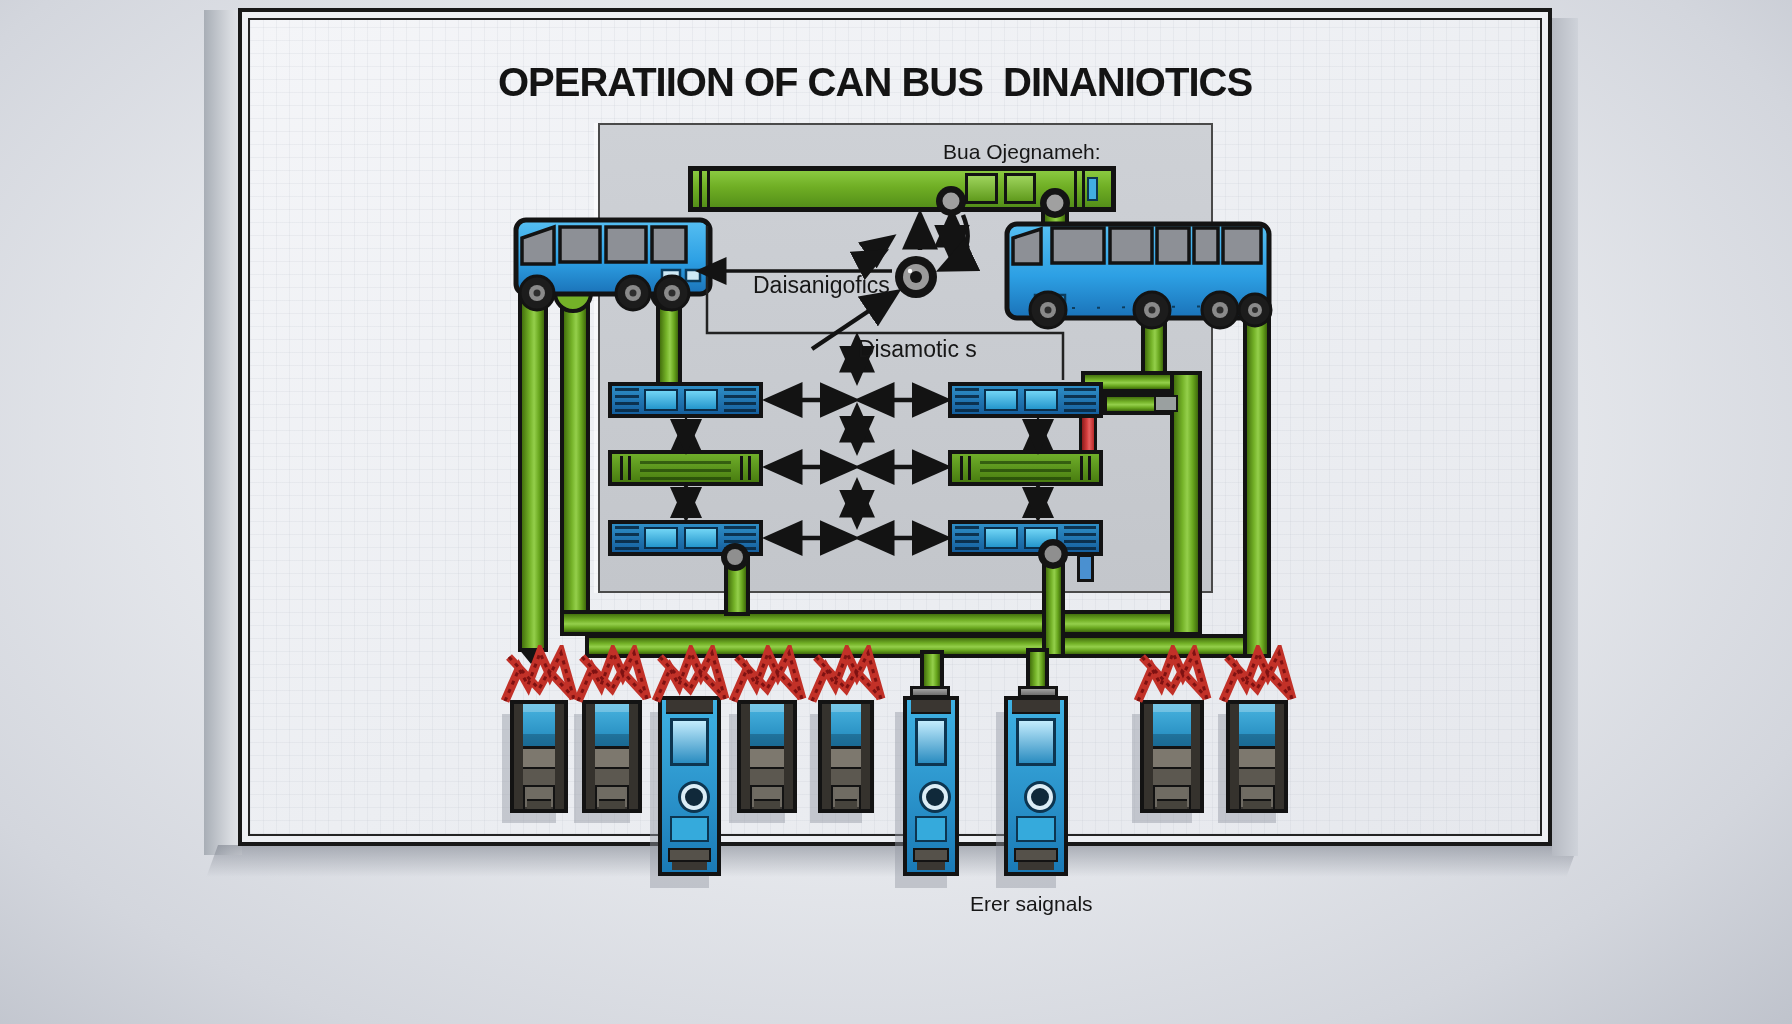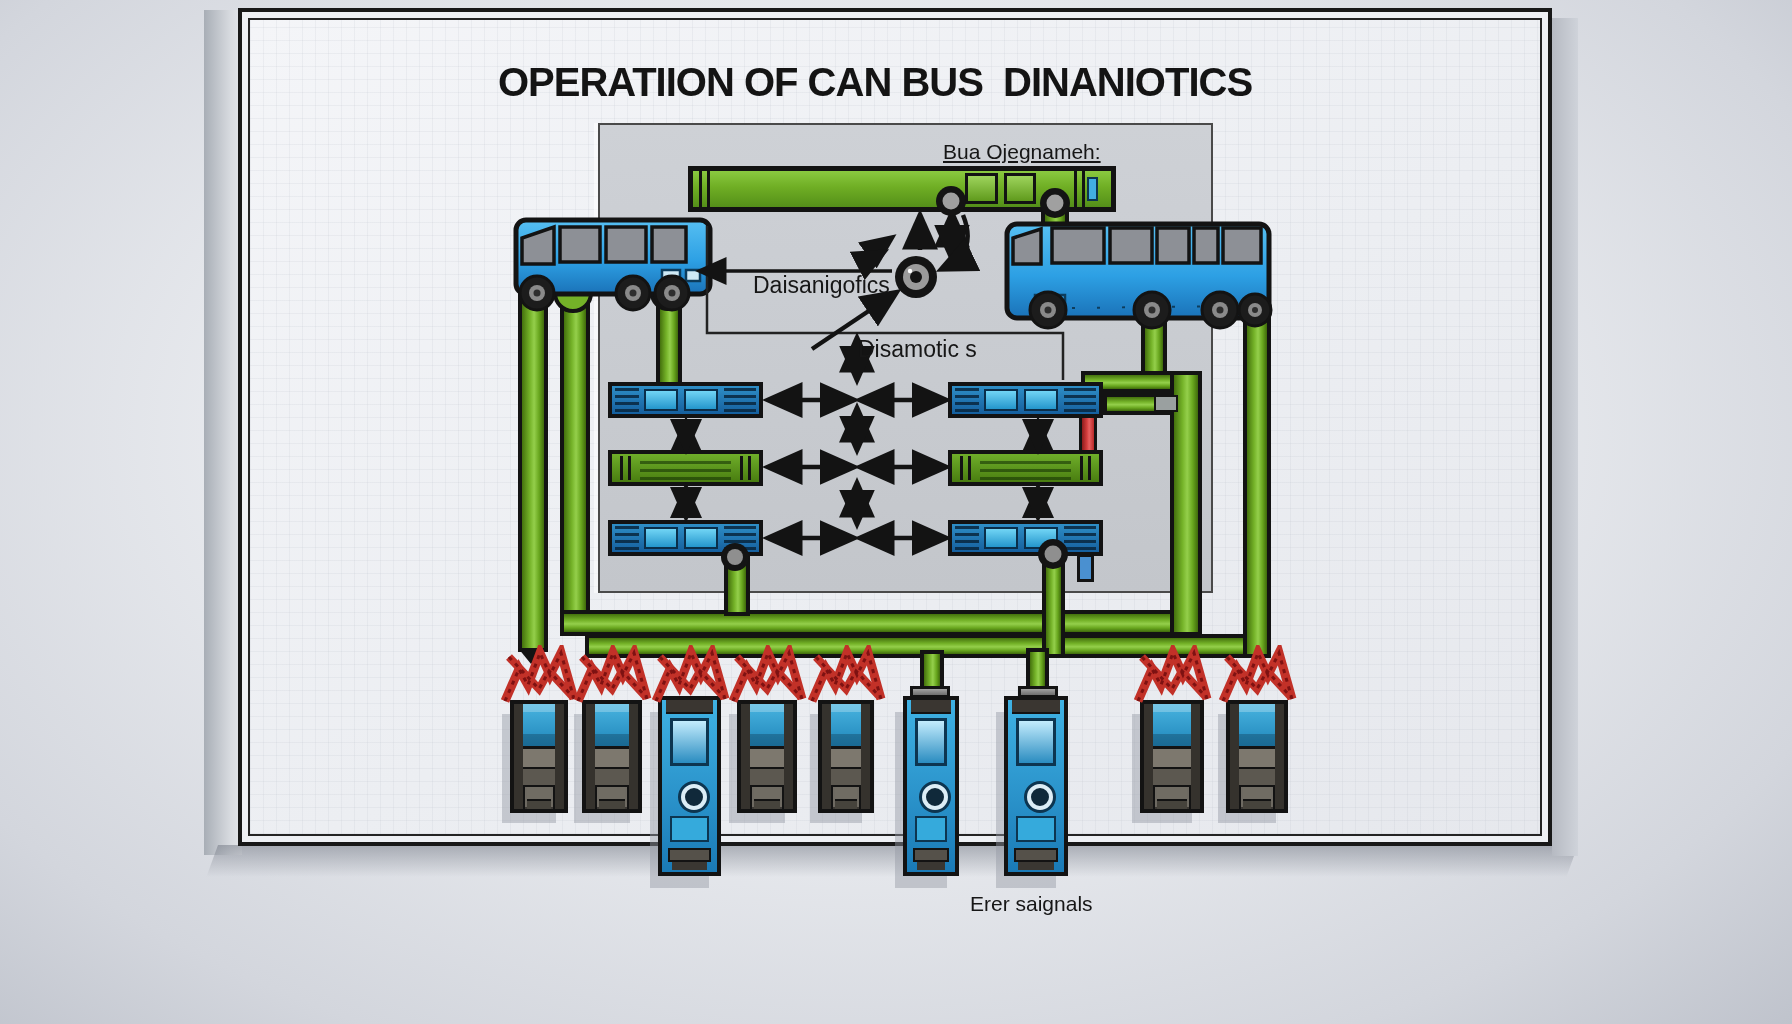--- a/index.html
+++ b/index.html
@@ -53,21 +53,21 @@
   .mw{position:absolute;top:3px;bottom:3px;width:34px;box-sizing:border-box;border:2px solid #0a2e4a;
     background:linear-gradient(180deg,#71d5f5,#2496cc);}
   .redwire{position:absolute;left:1079px;top:414px;width:18px;height:40px;box-sizing:border-box;border:3px solid #131313;
     background:linear-gradient(90deg,#8e1c1c,#d23c3c 40%,#e86060 60%,#b82828);z-index:2;}
   .bluestub{position:absolute;left:1077px;top:554px;width:17px;height:28px;box-sizing:border-box;border:3px solid #131313;
     background:#4a90d0;z-index:2;}
   
   .overlay{position:absolute;left:0;top:0;width:1792px;height:1024px;z-index:4;pointer-events:none;}
   
   .lbl{position:absolute;color:#161616;z-index:6;white-space:pre;}
-  #lbl-busbar{left:943px;top:140px;font-size:21px;text-decoration:underline;}
+  #lbl-busbar{left:943px;top:140px;font-size:21px;}
   #lbl-diag1{left:753px;top:272px;font-size:23px;}
   #lbl-diag2{left:858px;top:336px;font-size:23px;}
   #lbl-err{left:970px;top:892px;font-size:21px;}
   
   #devices-row{position:absolute;inset:0;z-index:3;}
   .xmark{position:absolute;top:645px;width:84px;height:60px;z-index:3;}
   .dev{position:absolute;box-sizing:border-box;border:4px solid #131313;}
   .dev.short{top:700px;height:113px;background:#6e6a62;
     box-shadow:-10px 12px 0 -2px rgba(148,154,164,.45), inset 0 0 0 2px #3a3733;}
   .dev.tall{top:696px;height:180px;background:linear-gradient(180deg,#3fb2e4,#1a7ab6);

